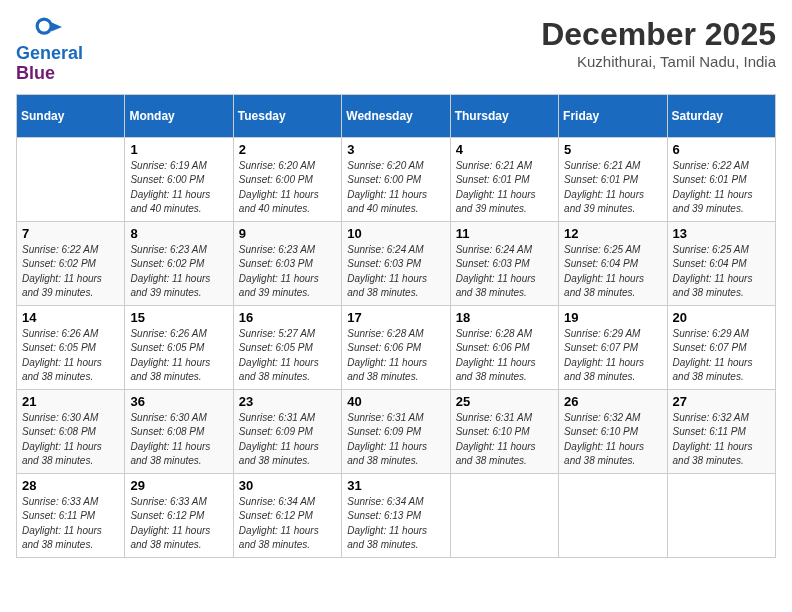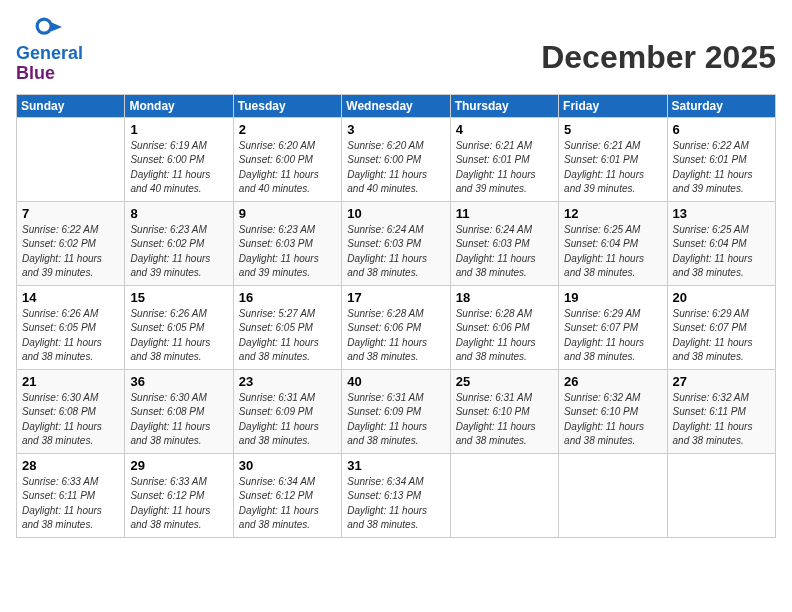--- a/index.html
+++ b/index.html
@@ -30,40 +30,39 @@
     .logo-text span {
       color: #1a6bbf;
     }
     .logo-icon {
       width: 28px;
       height: 28px;
       margin-right: 4px;
     }
     .title-area {
       text-align: right;
-      margin-top: 23px;
     }
     .month-title {
       font-size: 32px;
       font-weight: bold;
       color: #333;
     }
     .location-title {
       font-size: 15px;
       color: #555;
     }
     table {
       width: 100%;
       border-collapse: collapse;
       font-size: 11px;
     }
     thead tr th {
       background-color: #1a6bbf;
       color: #fff;
-      padding: 4px 4px;
+      padding: 14px 4px;
       text-align: left;
       font-size: 12px;
       font-weight: bold;
       border: 1px solid #ccc;
       margin-top: 36px;
     }
     tbody tr td {
       border: 1px solid #ccc;
       vertical-align: top;
       padding: 4px 5px;
@@ -100,20 +99,21 @@
       <circle cx="13" cy="13" r="7" fill="#fff"></circle>
       <polygon points="22,8 36,14 22,20" fill="#1a6bbf"></polygon>
     </svg>
     <div class="logo-text">
       <span>General</span><br>
       <span style="color:#701a75">Blue</span>
     </div>
   </div>
   <div class="title-area">
     <div class="month-title">December 2025</div>
+    <div class="location-title">Kuzhithurai, Tamil Nadu, India</div>
   </div>
 </div>
 
 <table>
   <thead>
     <tr id="weekday-header">
     <th>Sunday</th>
         <th>Monday</th>
         <th>Tuesday</th>
         <th>Wednesday</th>

